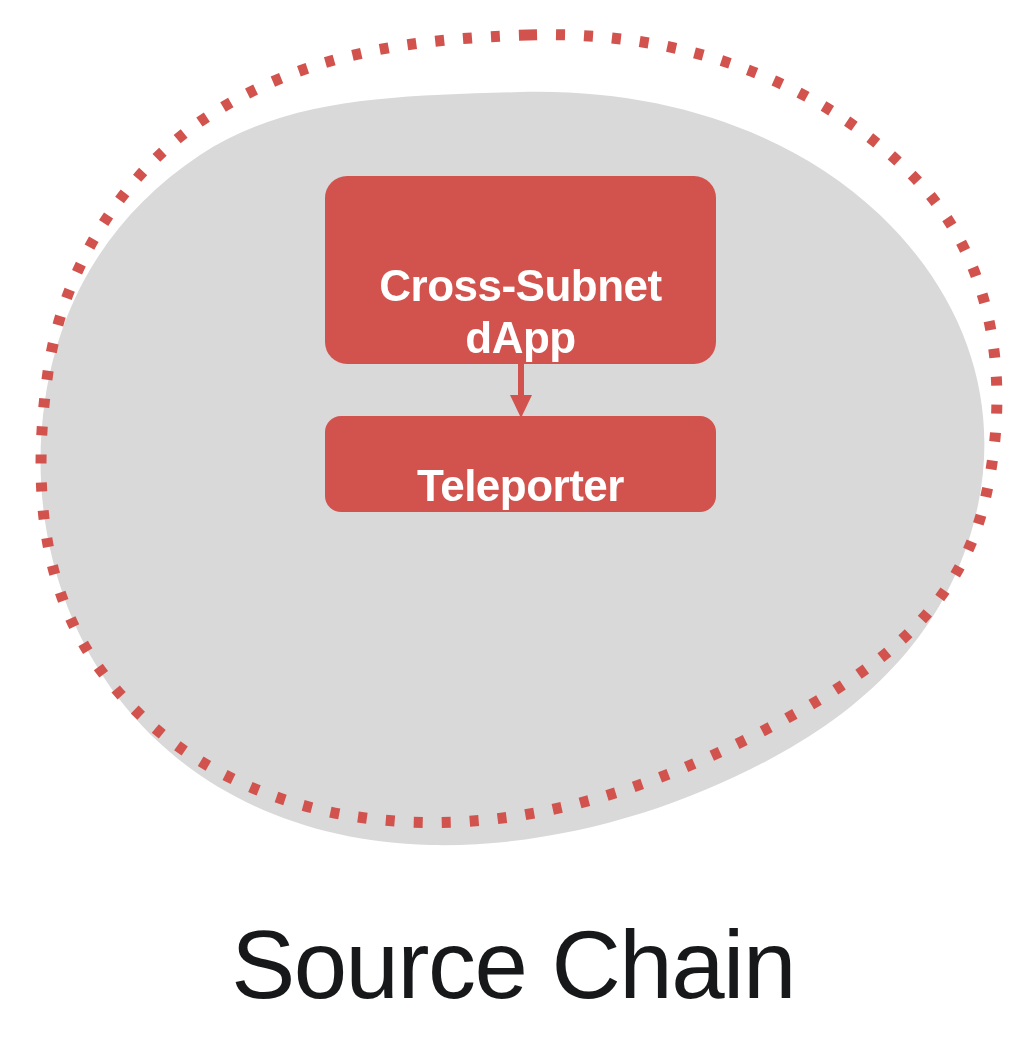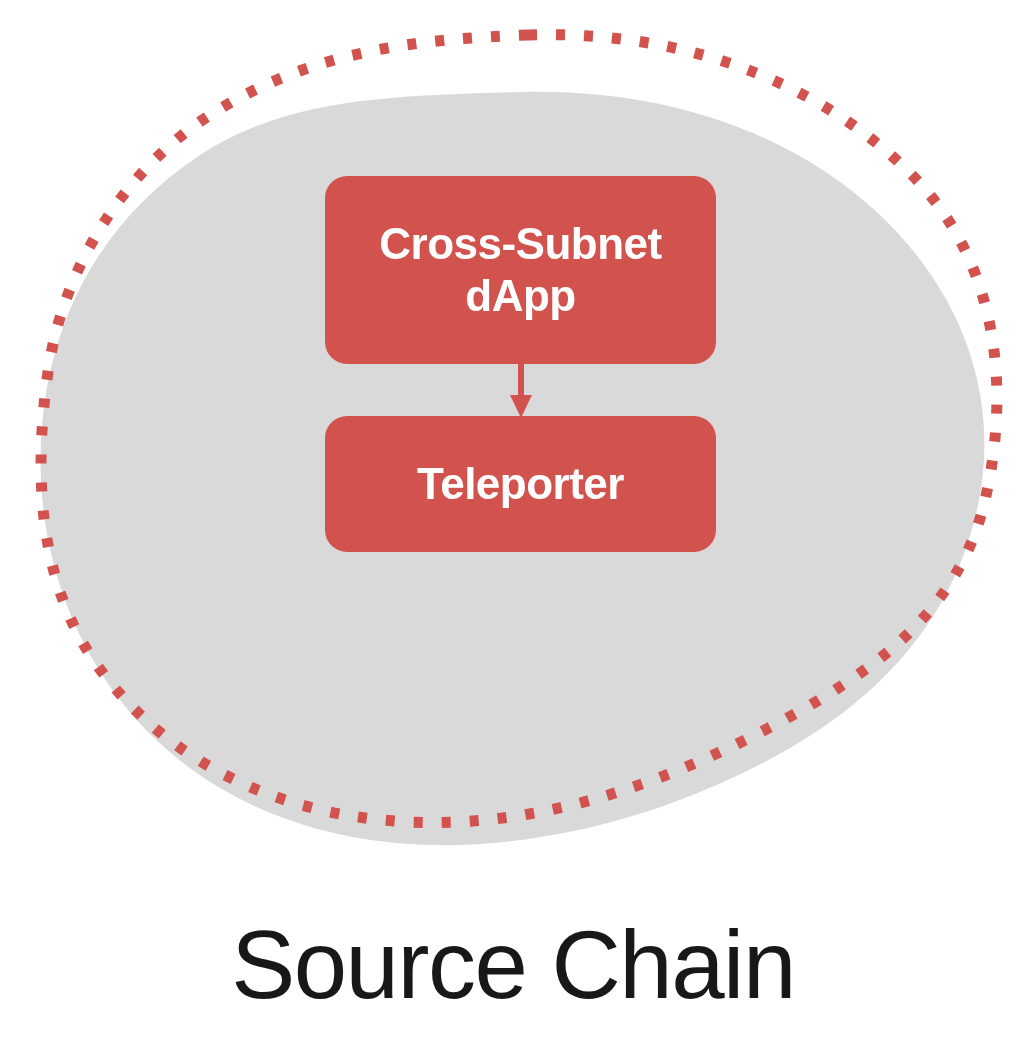--- a/index.html
+++ b/index.html
@@ -23,21 +23,21 @@
     top: 0;
     width: 1026px;
     height: 1054px;
   }
   .node-box {
     position: absolute;
     box-sizing: border-box;
     background: #D2534E;
     border-radius: 22px;
     display: flex;
-    align-items: center;
+    align-items: flex-end;
     justify-content: center;
     text-align: center;
   }
   .node-label {
     color: #ffffff;
     font-family: "Liberation Sans", sans-serif;
     font-weight: bold;
     font-size: 44px;
     line-height: 1.18;
     letter-spacing: -0.5px;
@@ -47,21 +47,22 @@
   #dapp-box {
     left: 325px;
     top: 176px;
     width: 391px;
     height: 188px;
   }
   #teleporter-box {
     left: 325px;
     top: 416px;
     width: 391px;
-    height: 136px;
+    height: 96px;
+    border-radius: 16px;
   }
   #flow-arrow {
     position: absolute;
     left: 498px;
     top: 362px;
     width: 46px;
     height: 56px;
   }
   #chain-title {
     position: absolute;

